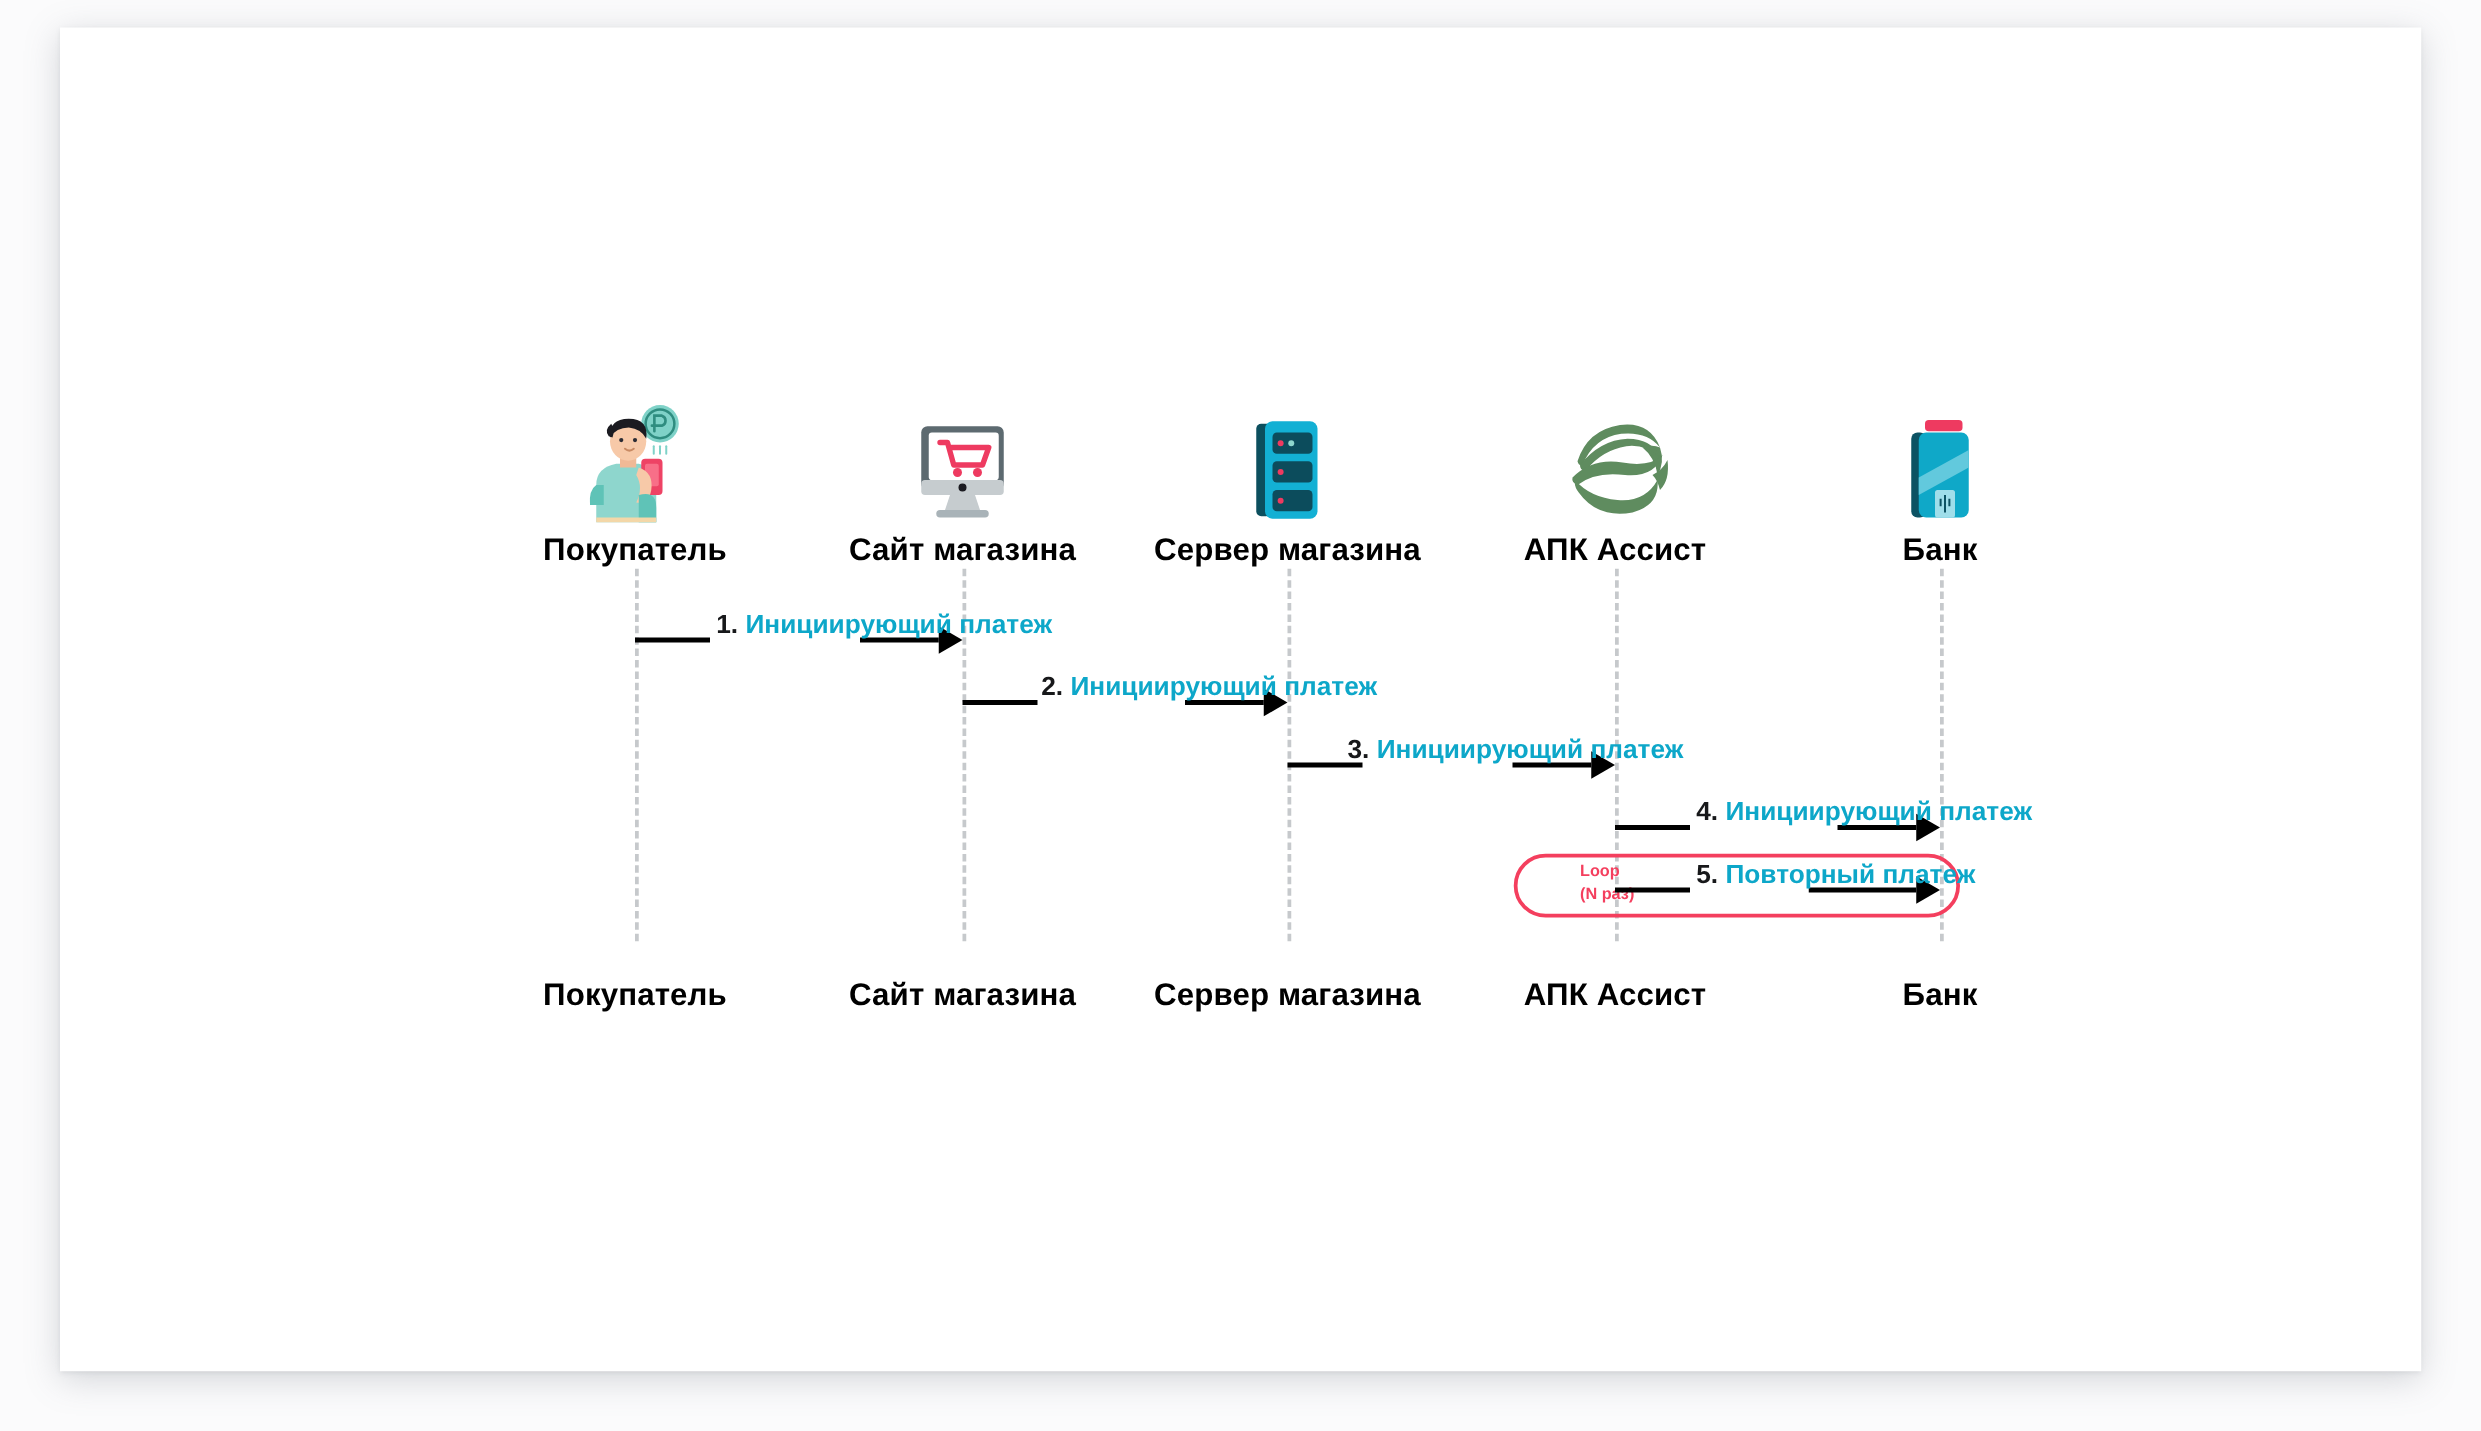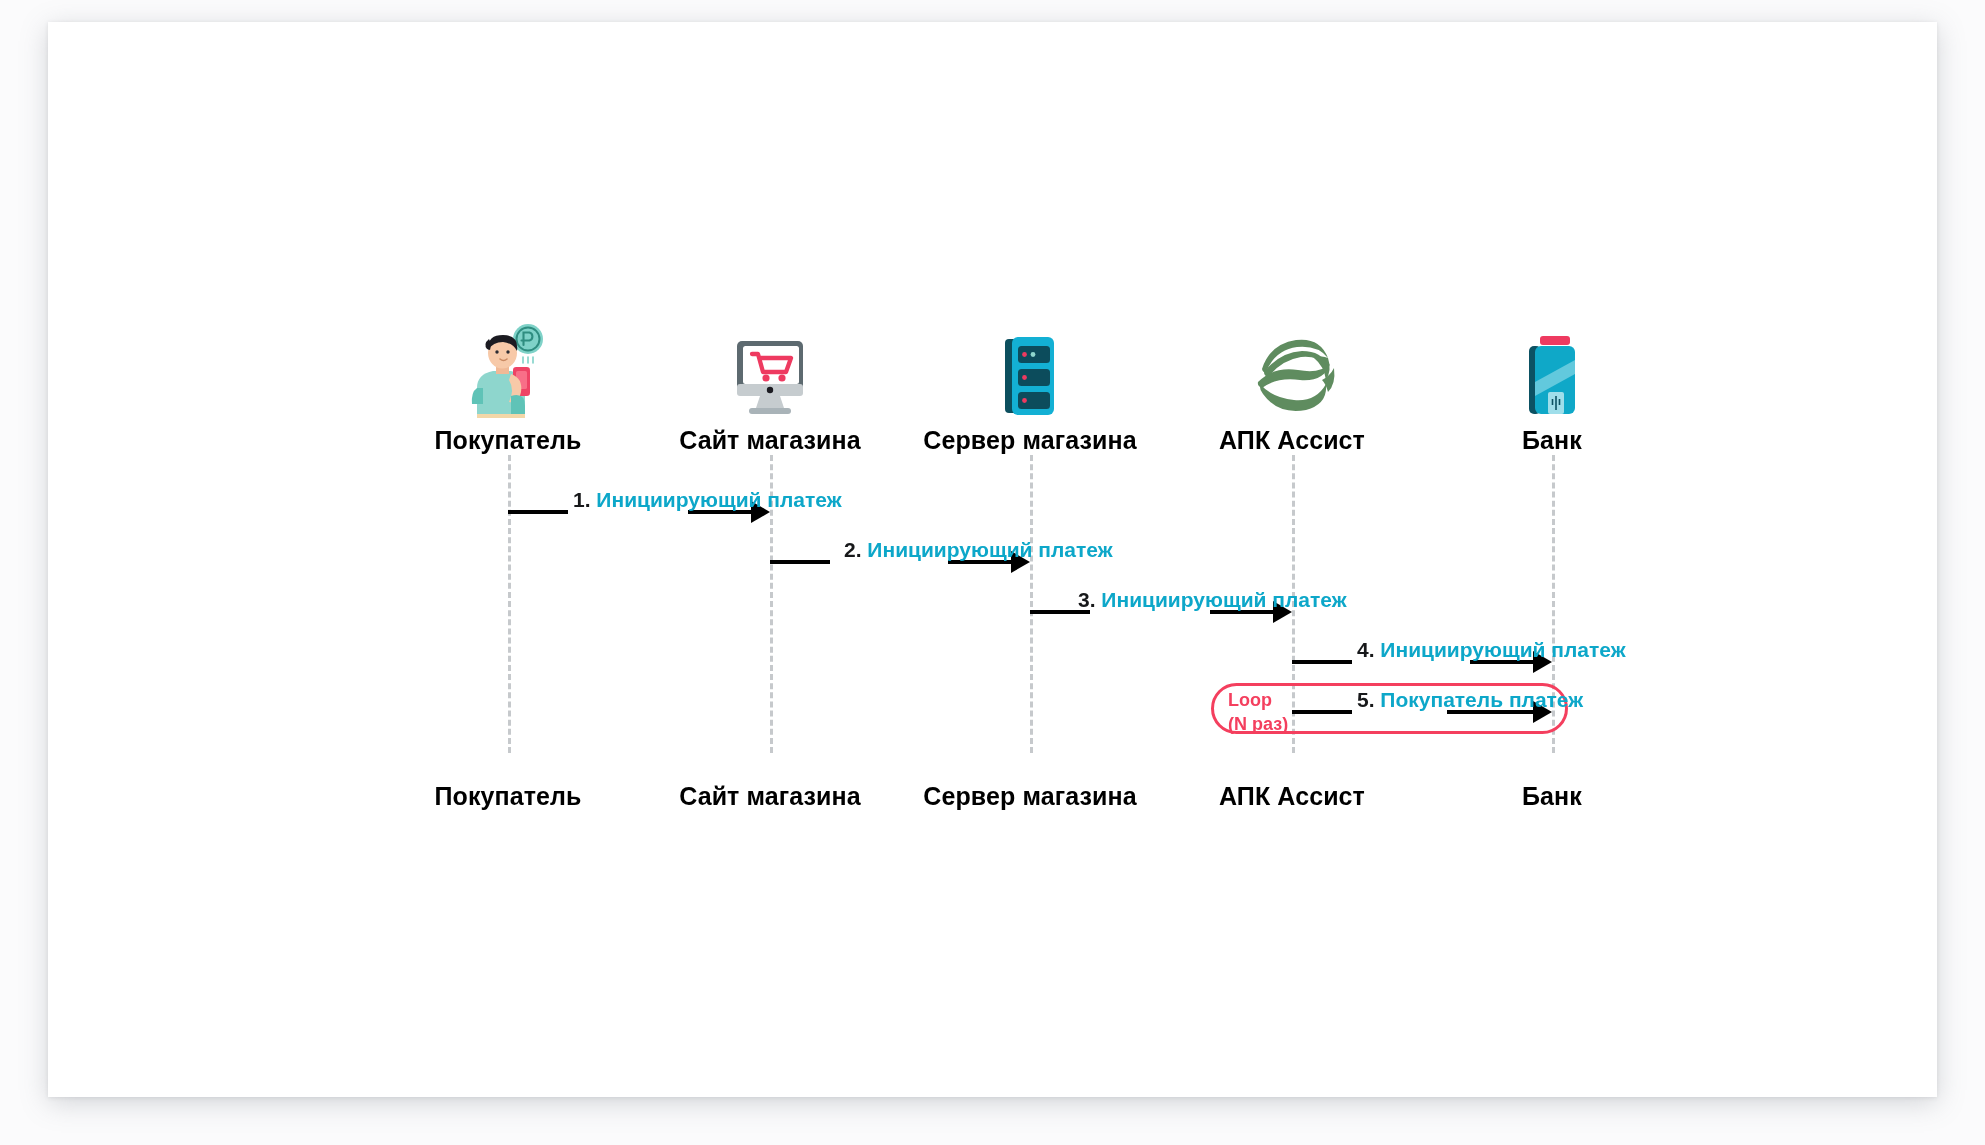--- a/index.html
+++ b/index.html
@@ -103,25 +103,26 @@
 
   
   #loop-frame {
     position: absolute;
     box-sizing: border-box;
     border: 3px solid #f43f5e;
     border-radius: 28px;
   }
   #loop-label {
     position: absolute;
-    font-size: 18px;
+    font-size: 13px;
     font-weight: bold;
     line-height: 1.35;
     color: #f43f5e;
     white-space: nowrap;
+    margin-left: 36px;
   }
 
   
   .icon-svg { display: block; }
 </style>
 </head>
 <body>
 
 <div id="card">
   <div id="diagram">
@@ -265,21 +266,21 @@
       <div class="caption" style="left:65px;">
         <span class="num">1.</span>
         <span>Инициирующий платеж</span>
       </div>
     </div>
 
     <div class="msg" style="left:722px; top:540px; width:260px;">
       <div class="line" style="width:60px;"></div>
       <div class="line" style="left:178px; width:63px;"></div>
       <div class="head" style="left:241px;"></div>
-      <div class="caption" style="left:74px;">
+      <div class="caption" style="left:63px;">
         <span class="num">2.</span>
         <span>Инициирующий платеж</span>
       </div>
     </div>
 
     <div class="msg" style="left:982px; top:590px; width:262px;">
       <div class="line" style="width:60px;"></div>
       <div class="line" style="left:180px; width:63px;"></div>
       <div class="head" style="left:243px;"></div>
       <div class="caption" style="left:48px;">
@@ -303,21 +304,21 @@
       <div>Loop</div>
       <div>(N раз)</div>
     </div>
 
     <div class="msg" style="left:1244px; top:690px; width:260px;">
       <div class="line" style="width:60px;"></div>
       <div class="line" style="left:155px; width:86px;"></div>
       <div class="head" style="left:241px;"></div>
       <div class="caption" style="left:65px;">
         <span class="num">5.</span>
-        <span>Покупатель платеж</span>
+        <span>Повторный платеж</span>
       </div>
     </div>
 
     <div class="actor-foot" style="left:320px;">
       <div class="actor-label">Покупатель</div>
     </div>
     <div class="actor-foot" style="left:582px;">
       <div class="actor-label">Сайт магазина</div>
     </div>
     <div class="actor-foot" style="left:842px;">

